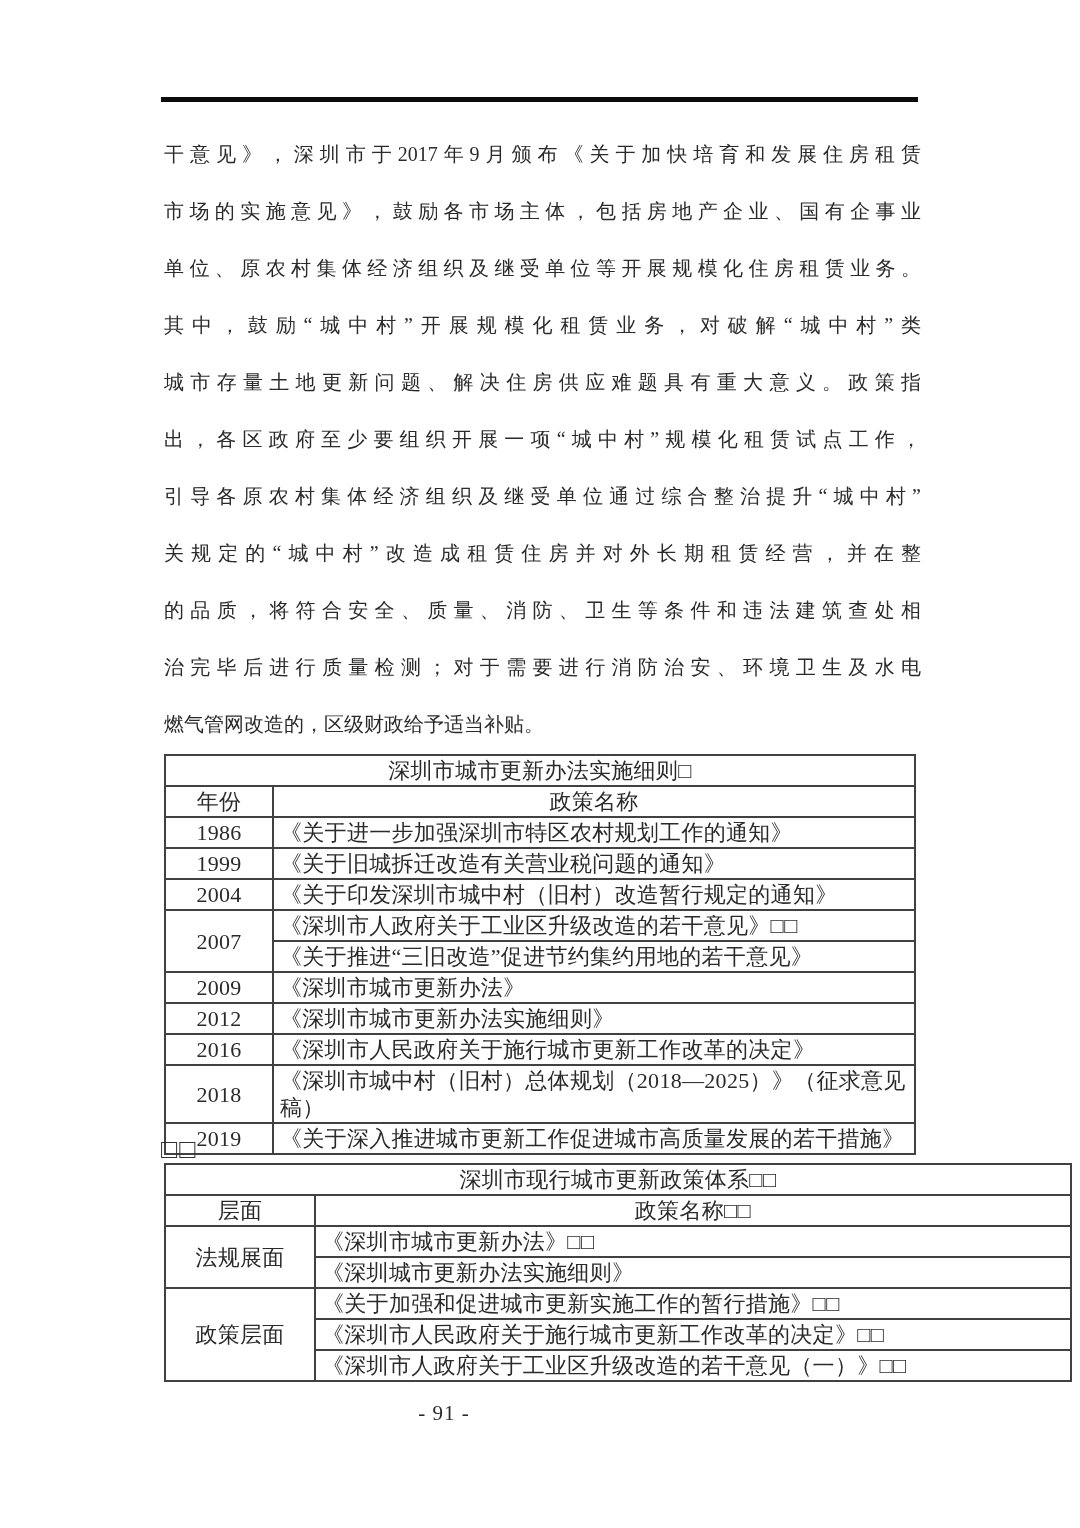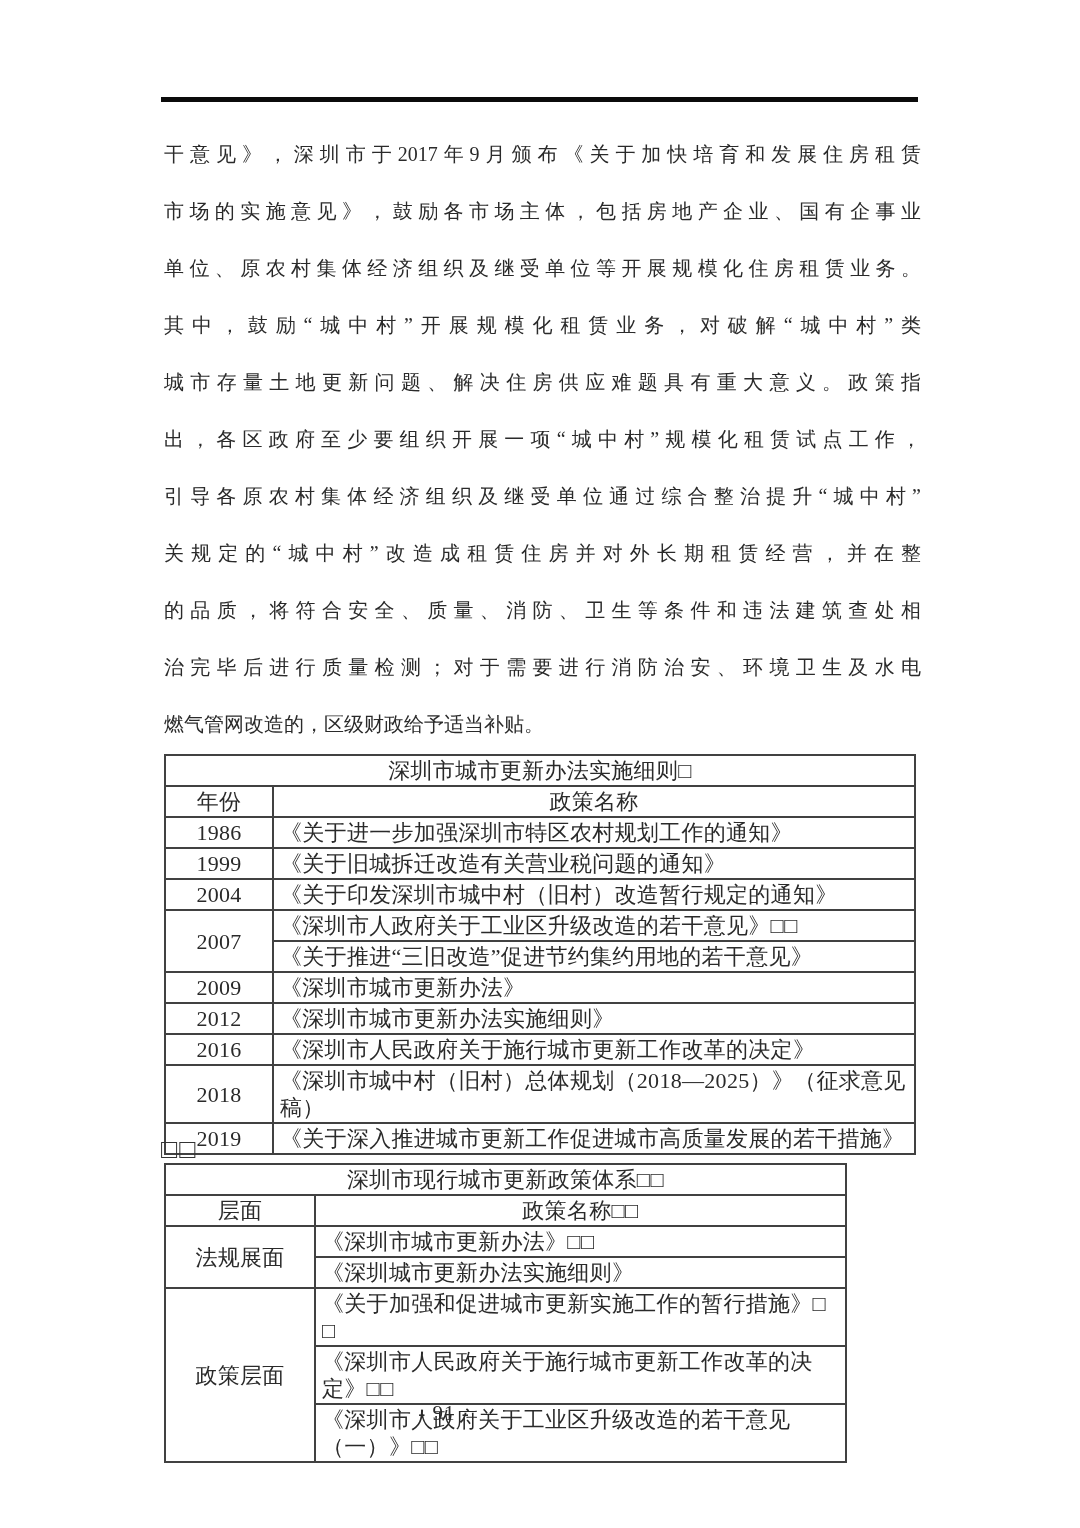--- a/index.html
+++ b/index.html
@@ -42,21 +42,21 @@
     border: 2px solid #414141;
     font-size: 22px;
     letter-spacing: 0.3px;
     line-height: 27px;
     padding: 1px 6px;
     color: #2a2a2a;
     vertical-align: middle;
     word-break: break-all;
   }
   .t1 { left: 164px; top: 754px; width: 752px; }
-  .t2 { left: 164px; top: 1163px; width: 683px; font-family: Liberation Serif, serif; }
+  .t2 { left: 164px; top: 1163px; width: 908px; font-family: Liberation Serif, serif; }
   .t1 col.c-key { width: 108px; }
   .t2 col.c-key { width: 150px; }
   td.t-title { text-align: center; height: 27px; }
   td.t-h { text-align: center; height: 27px; }
   td.t-key { text-align: center; }
   td.t-val { text-align: left; height: 27px; }
 
   .tofu-line {
     position: absolute; left: 161px; top: 1136px;
     font-size: 27px; line-height: 27px; color: #333333;

